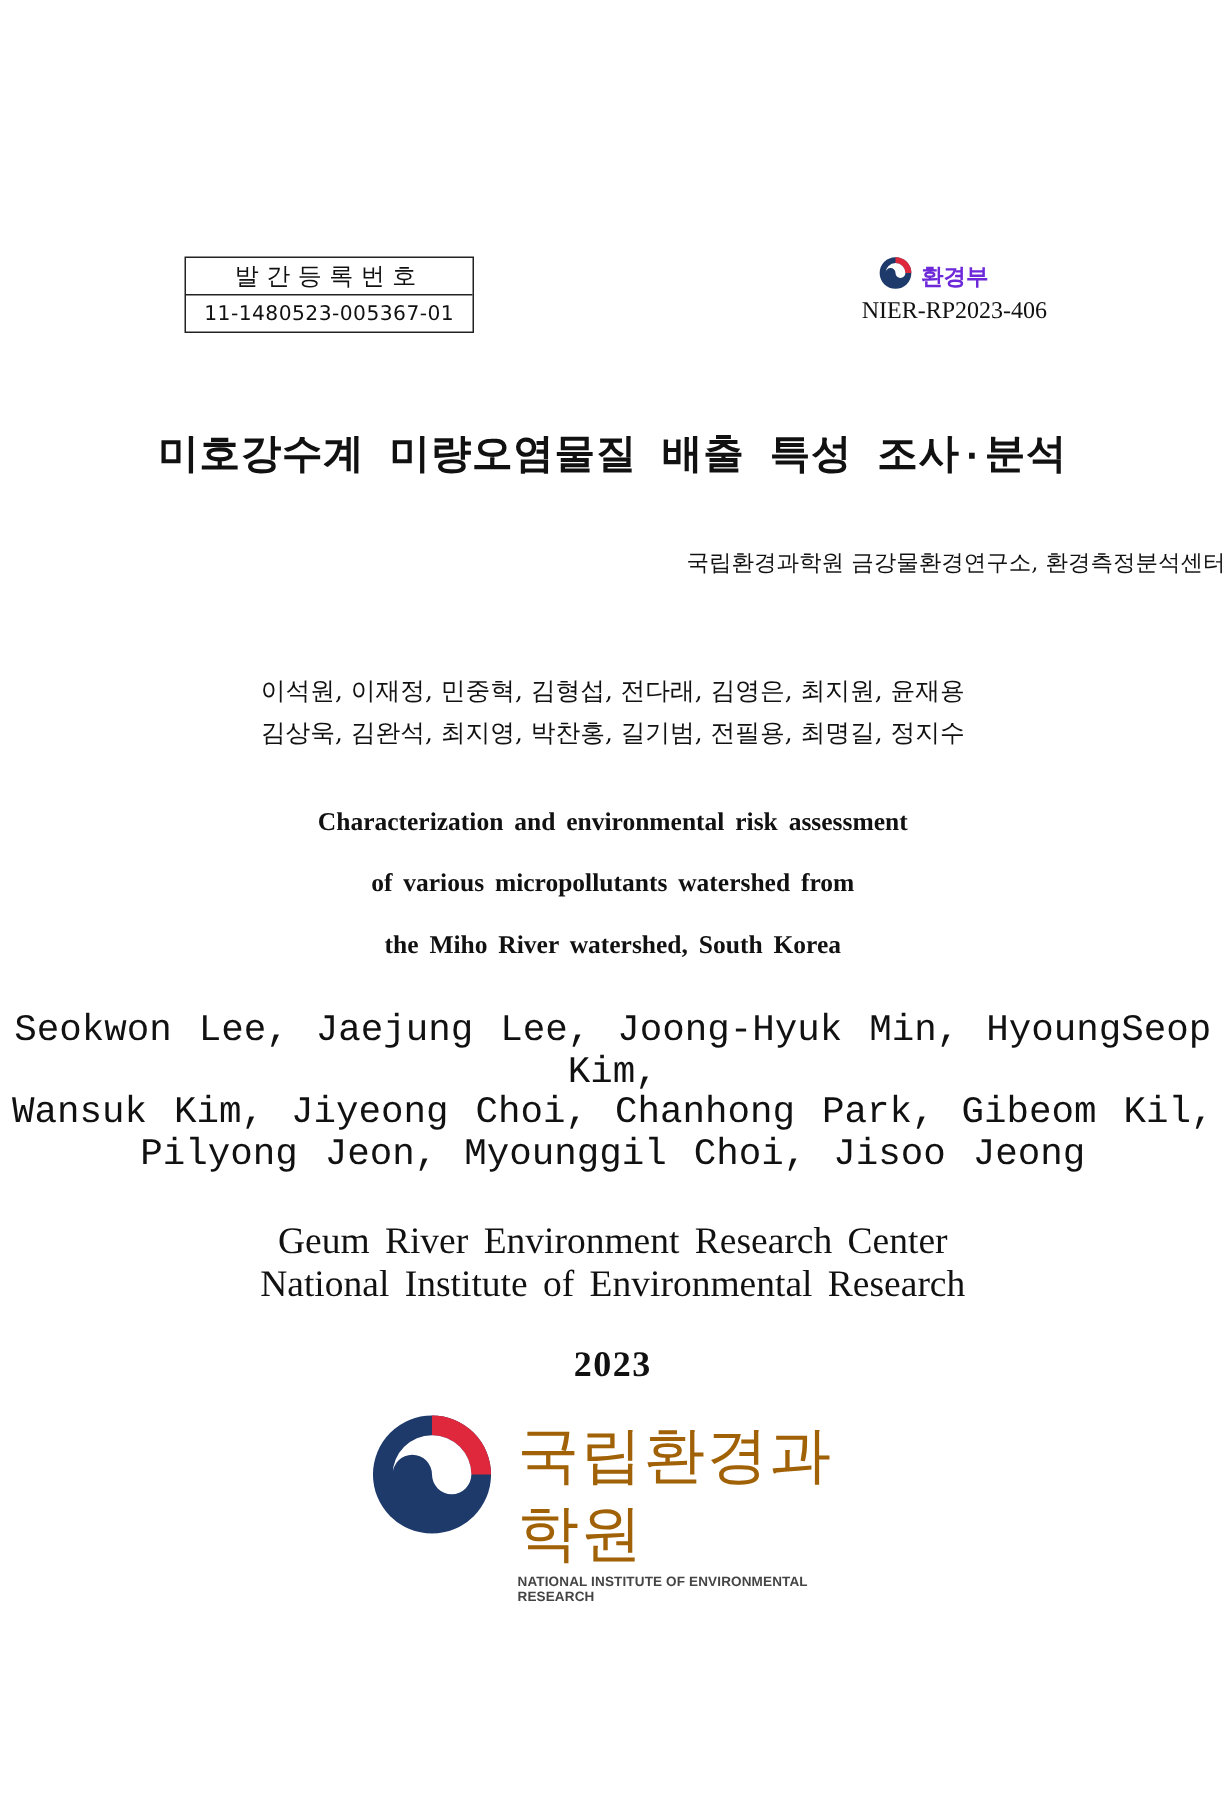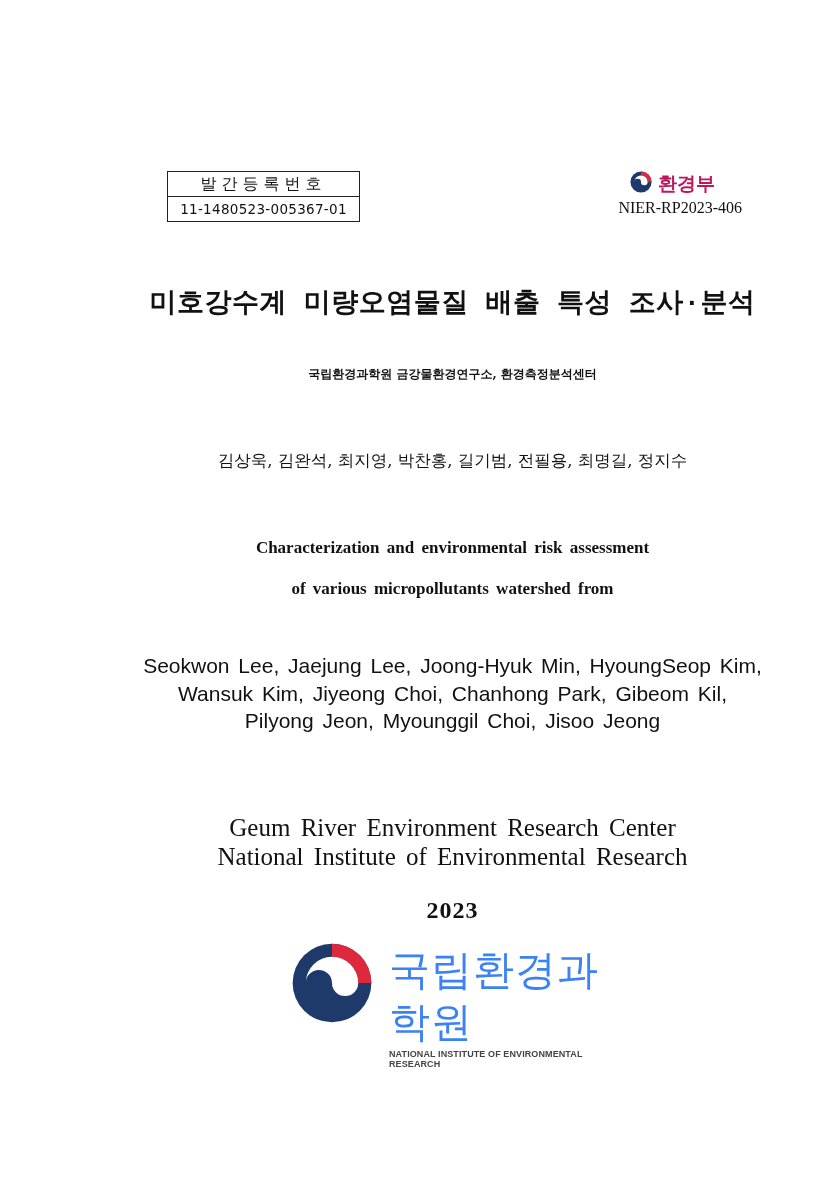--- a/index.html
+++ b/index.html
@@ -1,44 +1,44 @@
 <!DOCTYPE html>
 <html><head>
   <meta charset="utf-8">
   <style>
     html, body { margin: 0; padding: 0; background: #ffffff; }
     body { width: 817px; height: 1200px; position: relative; overflow: hidden; color: #111; }
-    .abs { position: absolute; margin-left: 44px; }
+    .abs { position: absolute; }
     .reg-box {
       left: 123px; top: 171px; width: 193px; height: 51px;
       border: 1px solid #222; box-sizing: border-box;
       font-family: "DejaVu Sans", "Liberation Sans", sans-serif;
     }
     .reg-label {
       height: 25px; border-bottom: 1px solid #222; box-sizing: border-box;
       text-align: center; font-size: 16px; line-height: 24px; letter-spacing: 5px;
     }
     .reg-number {
       height: 24px; text-align: center; font-size: 13.5px; line-height: 24px; letter-spacing: 0.3px;
     }
     .ministry { left: 586px; top: 172px; width: 110px; height: 24px; display: flex; align-items: center; }
-    .ministry-name { font-family: "DejaVu Sans", sans-serif; font-size: 19px; font-weight: bold; margin-left: 6px; color: #be185d; }
+    .ministry-name { font-family: "DejaVu Sans", sans-serif; font-size: 15px; font-weight: bold; margin-left: 6px; color: #6d28d9; }
     .report-no { left: 540px; top: 199px; width: 158px; text-align: right;
       font-family: "Liberation Serif", "DejaVu Serif", serif; font-size: 16px; }
     .center { left: 0; width: 817px; text-align: center; }
     .kr-title { top: 284px; font-family: Liberation Mono, monospace; font-weight: bold; font-size: 27px; letter-spacing: 0.5px; }
-    .kr-org { top: 366px; font-family: "DejaVu Serif", serif; font-weight: bold; font-size: 12px; }
+    .kr-org { top: 366px; font-family: "DejaVu Serif", serif; font-weight: normal; font-size: 15px; text-align: right; }
     .kr-authors { top: 447px; font-family: "DejaVu Serif", serif; font-size: 16.5px; line-height: 28px; }
     .en-title { top: 527px; font-family: "Liberation Serif", "DejaVu Serif", serif; font-weight: bold; font-size: 17px; line-height: 41px; word-spacing: 3px; }
-    .en-authors { top: 652px; font-family: Liberation Sans, sans-serif; font-size: 21px; line-height: 27.5px; word-spacing: 3px; }
+    .en-authors { top: 673px; font-family: Liberation Mono, monospace; font-size: 25px; line-height: 27.5px; word-spacing: 3px; }
     .en-org { top: 813px; font-family: "Liberation Serif", "DejaVu Serif", serif; font-size: 25px; line-height: 29px; word-spacing: 4px; }
     .year { top: 897px; font-family: "Liberation Serif", "DejaVu Serif", serif; font-size: 24px; letter-spacing: 1px; font-weight: bold; }
     .inst-logo { left: 247px; top: 940px; width: 340px; height: 84px; }
     .inst-text { position: absolute; left: 98px; top: 4px; }
-    .inst-kr { font-family: "DejaVu Sans", sans-serif; font-size: 41px; color: #3b82f6; letter-spacing: 1px; line-height: 52px; }
+    .inst-kr { font-family: "DejaVu Sans", sans-serif; font-size: 41px; color: #a16207; letter-spacing: 1px; line-height: 52px; }
     .inst-en { font-family: "Liberation Sans", sans-serif; font-size: 9px; font-weight: bold; color: #444; letter-spacing: 0.1px; margin-top: 1px; }
     .line { display: block; }
   </style>
 </head>
 <body>
 
 <div class="abs reg-box">
   <div class="reg-label">발간등록번호</div>
   <div class="reg-number">11-1480523-005367-01</div>
 </div>
@@ -51,26 +51,28 @@
       <path d="M20 50 A15 15 0 0 1 50 50 A15 15 0 0 0 80 50 A30 30 0 0 0 20 50 Z" fill="#ffffff"></path>
     </svg>
   </span>
   <span class="ministry-name">환경부</span>
 </div>
 <div class="abs report-no">NIER-RP2023-406</div>
 
 <div class="abs center kr-title">미호강수계 미량오염물질 배출 특성 조사·분석</div>
 <div class="abs center kr-org">국립환경과학원 금강물환경연구소, 환경측정분석센터</div>
 <div class="abs center kr-authors">
+  <span class="line">이석원, 이재정, 민중혁, 김형섭, 전다래, 김영은, 최지원, 윤재용</span>
   <span class="line">김상욱, 김완석, 최지영, 박찬홍, 길기범, 전필용, 최명길, 정지수</span>
 </div>
 
 <div class="abs center en-title">
   <span class="line">Characterization and environmental risk assessment</span>
   <span class="line">of various micropollutants watershed from</span>
+  <span class="line">the Miho River watershed, South Korea</span>
 </div>
 <div class="abs center en-authors">
   <span class="line">Seokwon Lee, Jaejung Lee, Joong-Hyuk Min, HyoungSeop Kim,</span>
   <span class="line">Wansuk Kim, Jiyeong Choi, Chanhong Park, Gibeom Kil,</span>
   <span class="line">Pilyong Jeon, Myounggil Choi, Jisoo Jeong</span>
 </div>
 <div class="abs center en-org">
   <span class="line">Geum River Environment Research Center</span>
   <span class="line">National Institute of Environmental Research</span>
 </div>

